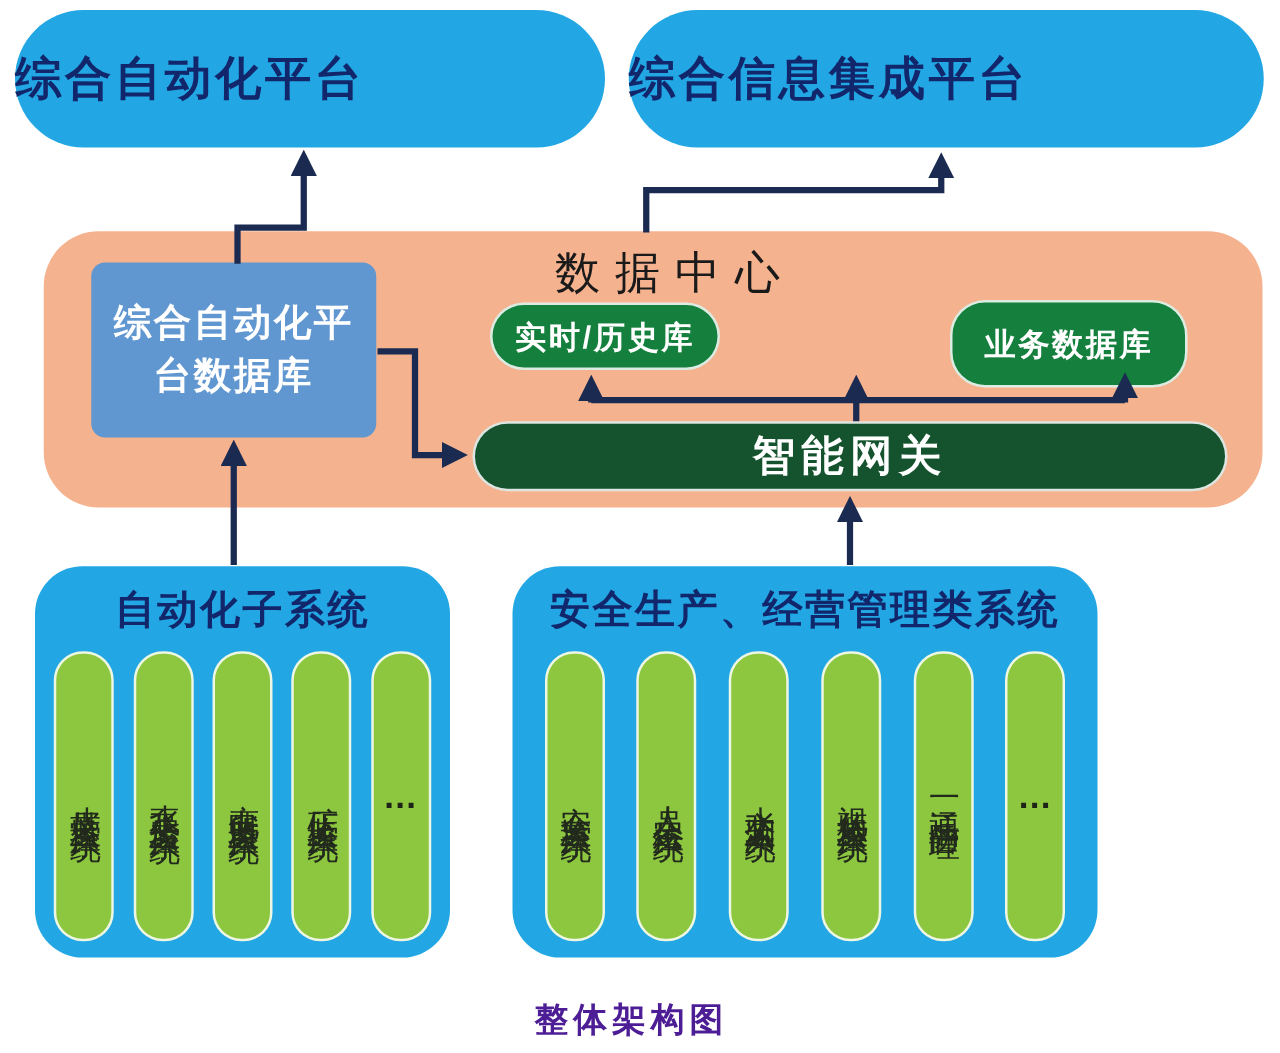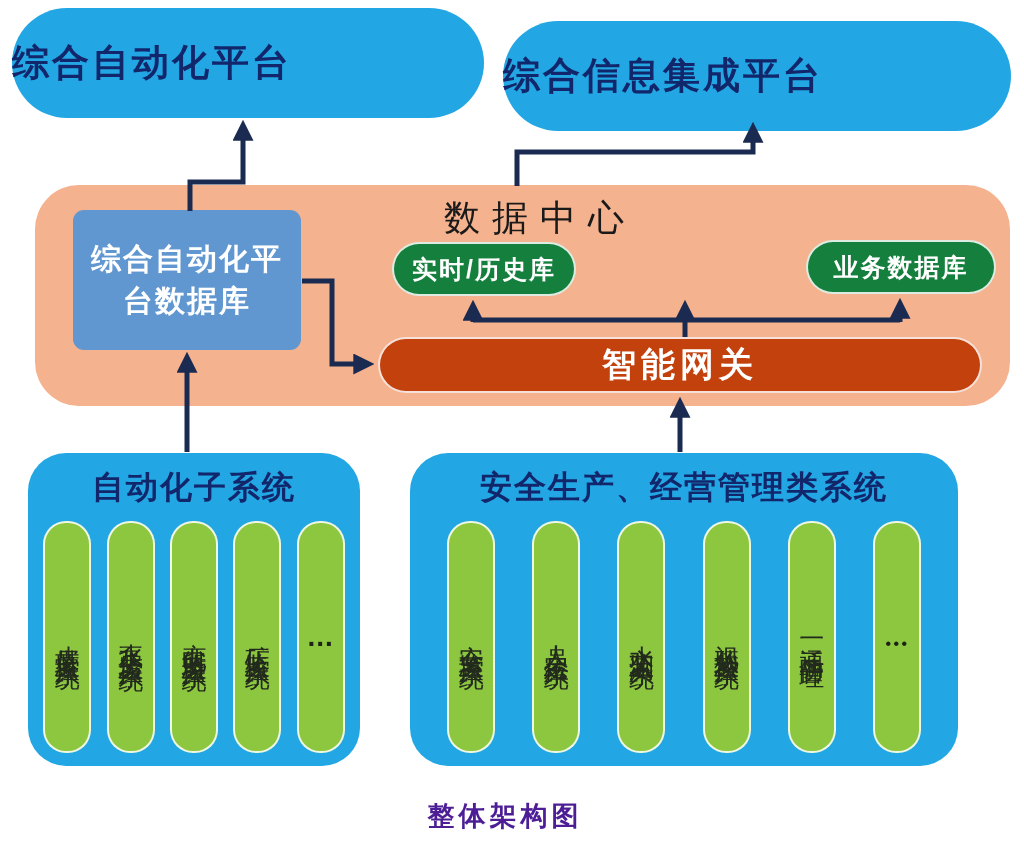--- a/index.html
+++ b/index.html
@@ -30,21 +30,21 @@
     background:#6197d0;border-radius:11px;
     display:flex;flex-direction:column;align-items:center;justify-content:center;
     color:#ffffff;font-size:30px;font-weight:bold;line-height:1.4;letter-spacing:2px;
   }
   .dbpill{
     background:#15803d;border:2px solid rgba(255,255,255,0.85);border-radius:28px;
     display:flex;align-items:center;justify-content:center;
     color:#ffffff;font-size:25px;font-weight:bold;letter-spacing:2px;
   }
   .gateway{
-    background:#c2410c;border:2px solid rgba(255,255,255,0.85);border-radius:30px;
+    background:#14532d;border:2px solid rgba(255,255,255,0.85);border-radius:30px;
     display:flex;align-items:center;justify-content:center;
     color:#ffffff;font-size:34px;font-weight:bold;letter-spacing:5px;
   }
 
   
   .group{
     background:#22a7e4;border-radius:38px;
   }
   .group-title{
     text-align:center;margin-top:13px;
@@ -74,37 +74,37 @@
   svg.arrows polyline, svg.arrows line{stroke:#1b2a50;stroke-width:5;fill:none;}
 </style>
 </head>
 <body>
 
 <div id="canvas">
 
   <div class="abs toppill" style="left:12px;top:8px;width:472px;height:110px;">
     <span>综合自动化平台</span>
   </div>
-  <div class="abs toppill" style="left:503px;top:21px;width:508px;height:110px;">
+  <div class="abs toppill" style="left:503px;top:8px;width:508px;height:110px;">
     <span>综合信息集成平台</span>
   </div>
 
   <div class="abs orange" style="left:35px;top:185px;width:975px;height:221px;"></div>
 
   <div class="abs dc-title" style="left:420px;top:194px;width:240px;">数据中心</div>
 
   <div class="abs dbbox" style="left:73px;top:210px;width:228px;height:140px;">
     <span>综合自动化平</span>
     <span>台数据库</span>
   </div>
 
   <div class="abs dbpill" style="left:392px;top:242px;width:184px;height:54px;">
     <span>实时/历史库</span>
   </div>
-  <div class="abs dbpill" style="left:806px;top:240px;width:190px;height:54px;">
+  <div class="abs dbpill" style="left:760px;top:240px;width:190px;height:70px;">
     <span>业务数据库</span>
   </div>
 
   <div class="abs gateway" style="left:378px;top:337px;width:604px;height:56px;">
     <span>智能网关</span>
   </div>
 
   <div class="abs group" style="left:28px;top:453px;width:332px;height:313px;">
     <div class="group-title">自动化子系统</div>
     <div class="pill-row">
@@ -119,21 +119,21 @@
       </div>
       <div class="vpill">
         <span class="vtxt">矿压监控系统</span>
       </div>
       <div class="vpill">
         <span class="dots">...</span>
       </div>
     </div>
   </div>
 
-  <div class="abs group" style="left:410px;top:453px;width:548px;height:313px;font-family:Liberation Serif, serif;">
+  <div class="abs group" style="left:410px;top:453px;width:468px;height:313px;">
     <div class="group-title">安全生产、经营管理类系统</div>
     <div class="pill-row">
       <div class="vpill">
         <span class="vtxt">安全监控系统</span>
       </div>
       <div class="vpill">
         <span class="vtxt">人员定位系统</span>
       </div>
       <div class="vpill">
         <span class="vtxt">水文监测系统</span>

